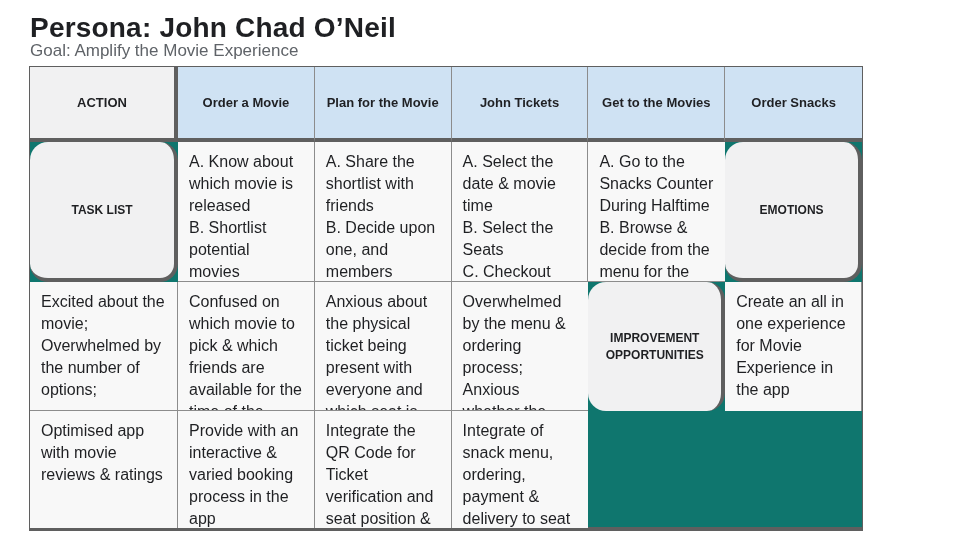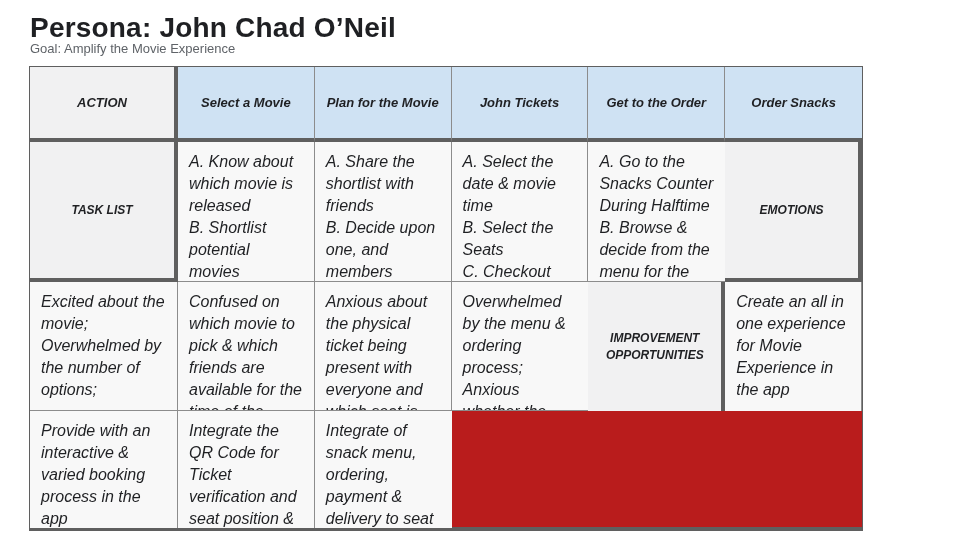--- a/index.html
+++ b/index.html
@@ -11,33 +11,32 @@
   }
   .slide { position: relative; width: 960px; height: 540px; background: #ffffff; }
 
   .title {
     position: absolute; left: 30px; top: 12px;
     font-size: 28px; font-weight: bold; color: #1f2023;
     letter-spacing: 0.2px;
   }
   .subtitle {
     position: absolute; left: 30px; top: 41px;
-    font-size: 13px; color: #5f6368;
+    font-size: 17px; color: #5f6368;
   }
 
   .journey-table {
     position: absolute; left: 29px; top: 66px;
     width: 834px; height: 465px;
     display: grid;
     grid-template-columns: 148px repeat(5, 1fr);
     grid-template-rows: 75px 140px 129px 117px;
     border: 1px solid #5f5f5f;
     border-bottom: 4px solid #5f5f5f;
-    background: #b91c1c;
-    font-style: italic;
+    background: #0f766e;
   }
 
   .cell {
     border-right: 1px solid #8c8c8c;
     border-bottom: 1px solid #8c8c8c;
     background: #f8f8f8;
     padding: 9px 11px;
     font-size: 16px;
     line-height: 1.38;
     color: #1f2023;
@@ -58,40 +57,41 @@
 
   
   .cell.rowlabel {
     background: #f1f1f2;
     border-right: 4px solid #5f5f5f;
     border-bottom: 4px solid #5f5f5f;
     display: flex; align-items: center; justify-content: center;
     font-size: 12px; font-weight: bold; text-align: center;
     white-space: normal;
     padding: 23px 10px;
+    border-radius: 18px;
   }
   .cell.rowlabel.last-row { border-bottom: none; }
 
   .cell.corner {
     background: #f1f1f2;
     border-right: 4px solid #5f5f5f;
   }
 </style>
 </head>
 <body>
 
 <div class="slide">
   <div class="title">Persona: John Chad O’Neil</div>
   <div class="subtitle">Goal: Amplify the Movie Experience</div>
   <div class="journey-table" id="journey-table">
       <div class="cell header corner">ACTION</div>
-      <div class="cell header">Select a Movie</div>
+      <div class="cell header">Order a Movie</div>
       <div class="cell header">Plan for the Movie</div>
       <div class="cell header">John Tickets</div>
-      <div class="cell header">Get to the Order</div>
+      <div class="cell header">Get to the Movies</div>
       <div class="cell header last-col">Order Snacks</div>
       <div class="cell rowlabel">TASK LIST</div>
       <div class="cell body">A. Know about which movie is released
 B. Shortlist potential movies
 C. Search nearby theatres</div>
       <div class="cell body">A. Share the shortlist with friends
 B. Decide upon one, and members
 C. Check for availability</div>
       <div class="cell body">A. Select the date &amp; movie time
 B. Select the Seats
@@ -99,17 +99,18 @@
       <div class="cell body last-col">A. Go to the Snacks Counter During Halftime
 B. Browse &amp; decide from the menu for the group
 C. Take the group’s order in time</div>
       <div class="cell rowlabel">EMOTIONS</div>
       <div class="cell body">Excited about the movie; Overwhelmed by the number of options;</div>
       <div class="cell body">Confused on which movie to pick &amp; which friends are available for the time of the movie</div>
       <div class="cell body">Anxious about the physical ticket being present with everyone and which seat is booked</div>
       <div class="cell body last-col">Overwhelmed by the menu &amp; ordering process; Anxious whether the snacks will arrive before second half starts</div>
       <div class="cell rowlabel last-row">IMPROVEMENT OPPORTUNITIES</div>
       <div class="cell body last-row">Create an all in one experience for Movie Experience in the app</div>
+      <div class="cell body last-row">Optimised app with movie reviews &amp; ratings</div>
       <div class="cell body last-row">Provide with an interactive &amp; varied booking process in the app</div>
       <div class="cell body last-row">Integrate the QR Code for Ticket verification and seat position &amp; number in the app itself</div>
       <div class="cell body last-col last-row">Integrate of snack menu, ordering, payment &amp; delivery to seat in the same app</div>
     </div>
 </div>
 
 </body></html>

